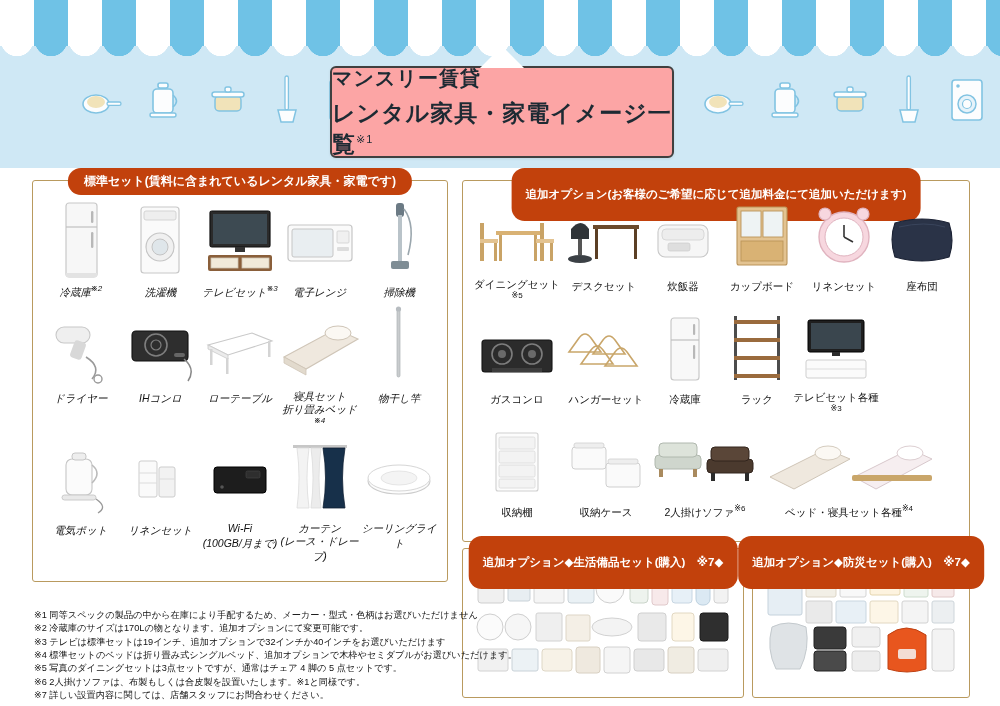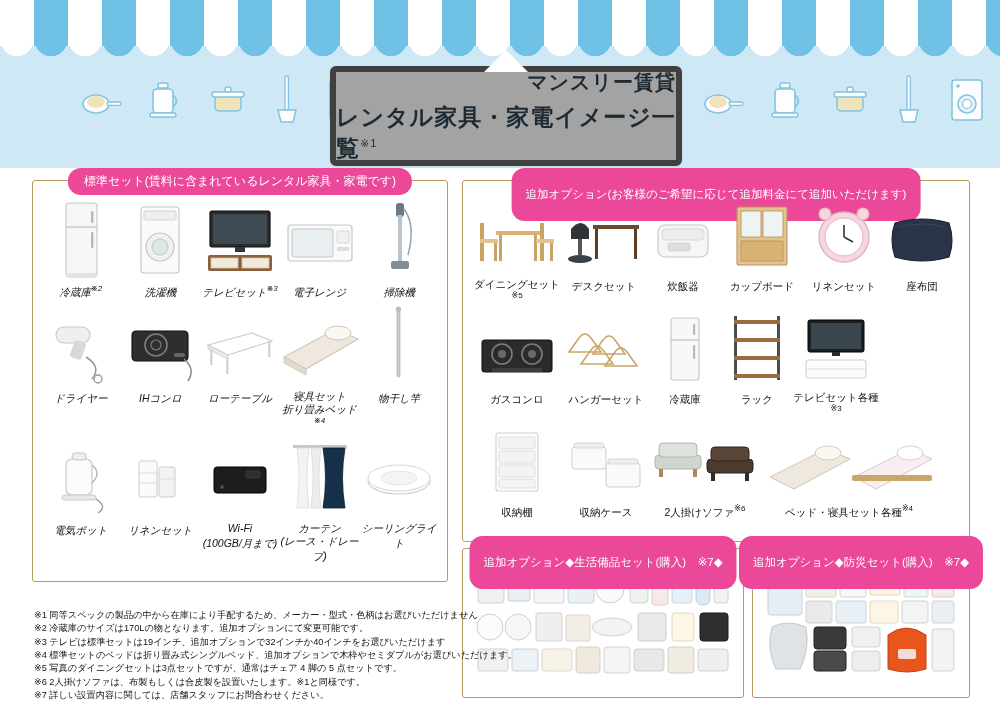--- a/index.html
+++ b/index.html
@@ -39,41 +39,41 @@
   }
   .hdr-iconrow{
     position:absolute;top:50px;height:100px;
     display:flex;align-items:center;gap:22px;
   }
   .hdr-iconrow.left{left:78px;}
   .hdr-iconrow.right{left:700px;}
   .hdr-icon{opacity:.95;}
   .title-plate{
     position:absolute;left:330px;top:66px;width:340px;height:88px;
-    background:#a3a3a3;border:6px solid #404040;border-radius:6px;
+    background:#fca5a5;border:2px solid #404040;border-radius:6px;
     box-shadow:0 1px 3px rgba(0,0,0,.08);
-    display:flex;flex-direction:column;align-items:flex-end;justify-content:center;
+    display:flex;flex-direction:column;align-items:flex-start;justify-content:center;
     gap:6px;
   }
   .title-plate:before{
     content:"";position:absolute;left:50%;top:-22px;transform:translateX(-50%);
     width:0;height:0;border-left:22px solid transparent;border-right:22px solid transparent;
     border-bottom:22px solid #ffffff;
   }
   .title-line1{font-size:20px;font-weight:bold;letter-spacing:1px;color:#1d2a33;}
   .title-line2{font-size:23px;font-weight:bold;letter-spacing:1px;color:#1d2a33;}
   .title-line2 sup{font-size:11px;font-weight:normal;}
 
   
   .panel{
     position:absolute;border:1px solid #b99a5e;border-radius:3px;background:#fff;
   }
   .panel-head{
     position:absolute;top:-13px;left:50%;transform:translateX(-50%);
-    background:#ec4899;color:#fff;font-size:12px;font-weight:normal;
+    background:#c2410c;color:#fff;font-size:12px;font-weight:bold;
     padding:5px 16px;border-radius:13px;white-space:nowrap;
   }
   .panel-head.wide{padding:19px 14px;font-size:11.5px;}
 
   #panel-standard{left:32px;top:180px;width:414px;height:400px;}
   #panel-option{left:462px;top:180px;width:506px;height:360px;}
   #panel-living{left:462px;top:548px;width:280px;height:148px;}
   #panel-disaster{left:752px;top:548px;width:216px;height:148px;}
 
   .grid{display:flex;flex-wrap:wrap;}

